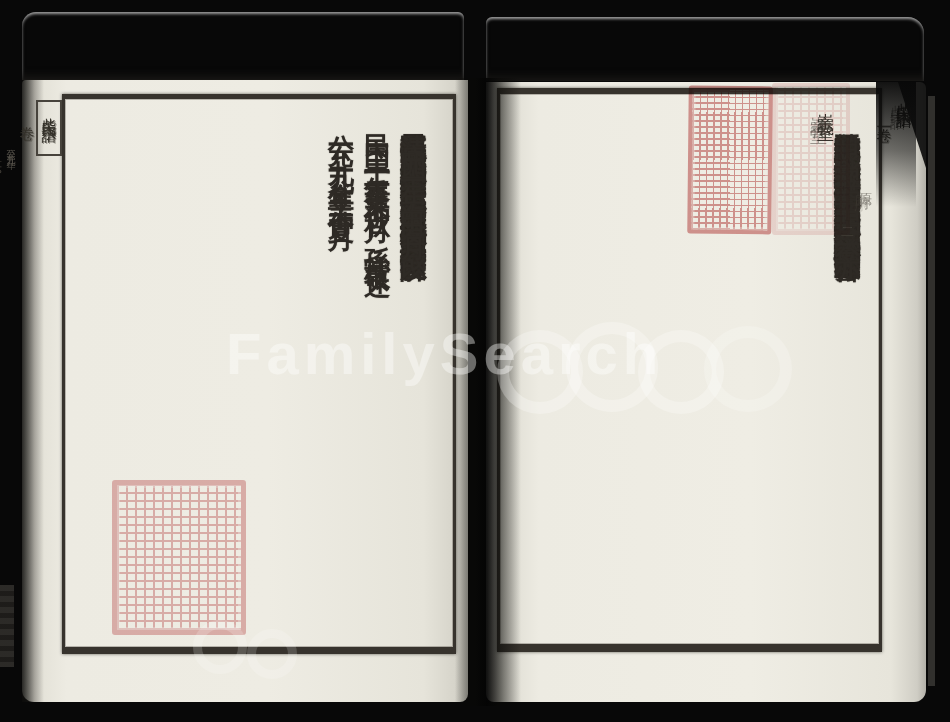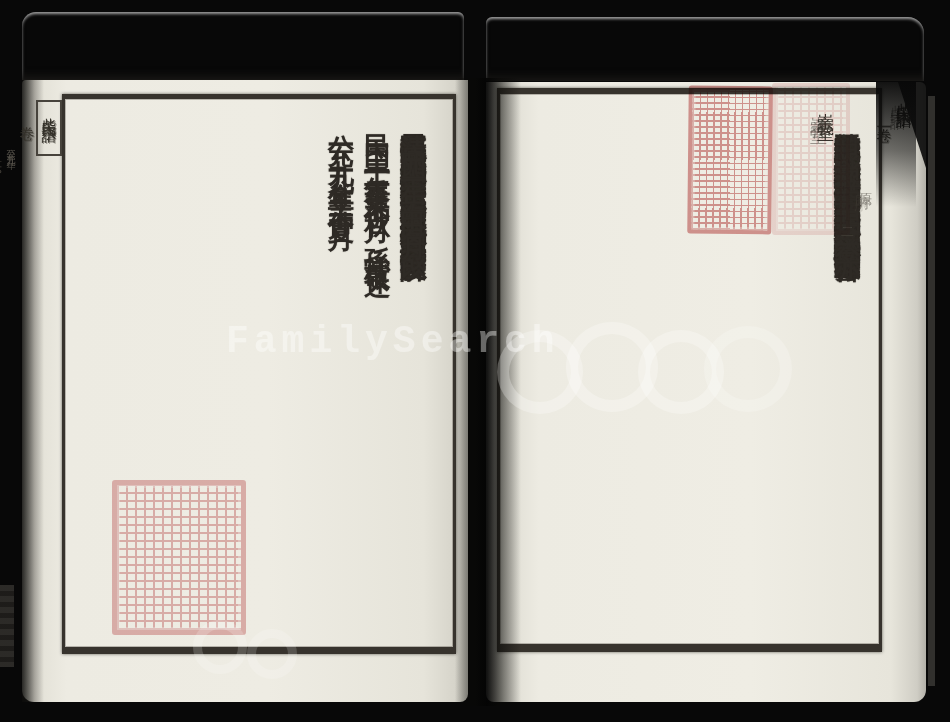--- a/index.html
+++ b/index.html
@@ -75,22 +75,22 @@
     box-shadow:inset 0 0 0 3px rgba(255,255,255,.35);}
   .seal-right{left:688px;top:86px;width:84px;height:148px;opacity:.62;transform:rotate(.6deg);}
   .seal-right-ghost{left:772px;top:83px;width:78px;height:152px;opacity:.30;border-color:var(--seal-light);
     background:repeating-linear-gradient(0deg,var(--seal-light) 0 2px,transparent 2px 7px),
                repeating-linear-gradient(90deg,var(--seal-light) 0 2px,transparent 2px 8px);}
   .seal-left{left:112px;top:480px;width:134px;height:155px;opacity:.72;border-width:5px;border-color:var(--seal-light);
     background:repeating-linear-gradient(0deg,var(--seal-light) 0 2px,transparent 2px 8px),
                repeating-linear-gradient(90deg,var(--seal-light) 0 2px,transparent 2px 9px);}
 
   
-  .watermark{left:226px;top:320px;font-family:Liberation Mono, monospace;
-    font-size:38px;font-weight:bold;letter-spacing:5px;color:var(--watermark);
+  .watermark{left:226px;top:320px;font-family:Liberation Sans, sans-serif;
+    font-size:58px;font-weight:bold;letter-spacing:5px;color:var(--watermark);
     opacity:.45;mix-blend-mode:screen;white-space:nowrap;}
   .ring{border-radius:50%;border:12px solid var(--watermark);mix-blend-mode:screen;opacity:.30;}
   .ring1{left:497px;top:330px;width:86px;height:84px;}
   .ring2{left:566px;top:322px;width:92px;height:90px;}
   .ring3{left:638px;top:330px;width:86px;height:84px;}
   .ring4{left:704px;top:326px;width:88px;height:86px;opacity:.22;}
   .ring5{left:193px;top:620px;width:54px;height:54px;border-width:9px;opacity:.20;}
   .ring6{left:247px;top:629px;width:50px;height:50px;border-width:9px;opacity:.18;}
 
   .spine-scrap{left:0;top:585px;width:14px;height:82px;background:

